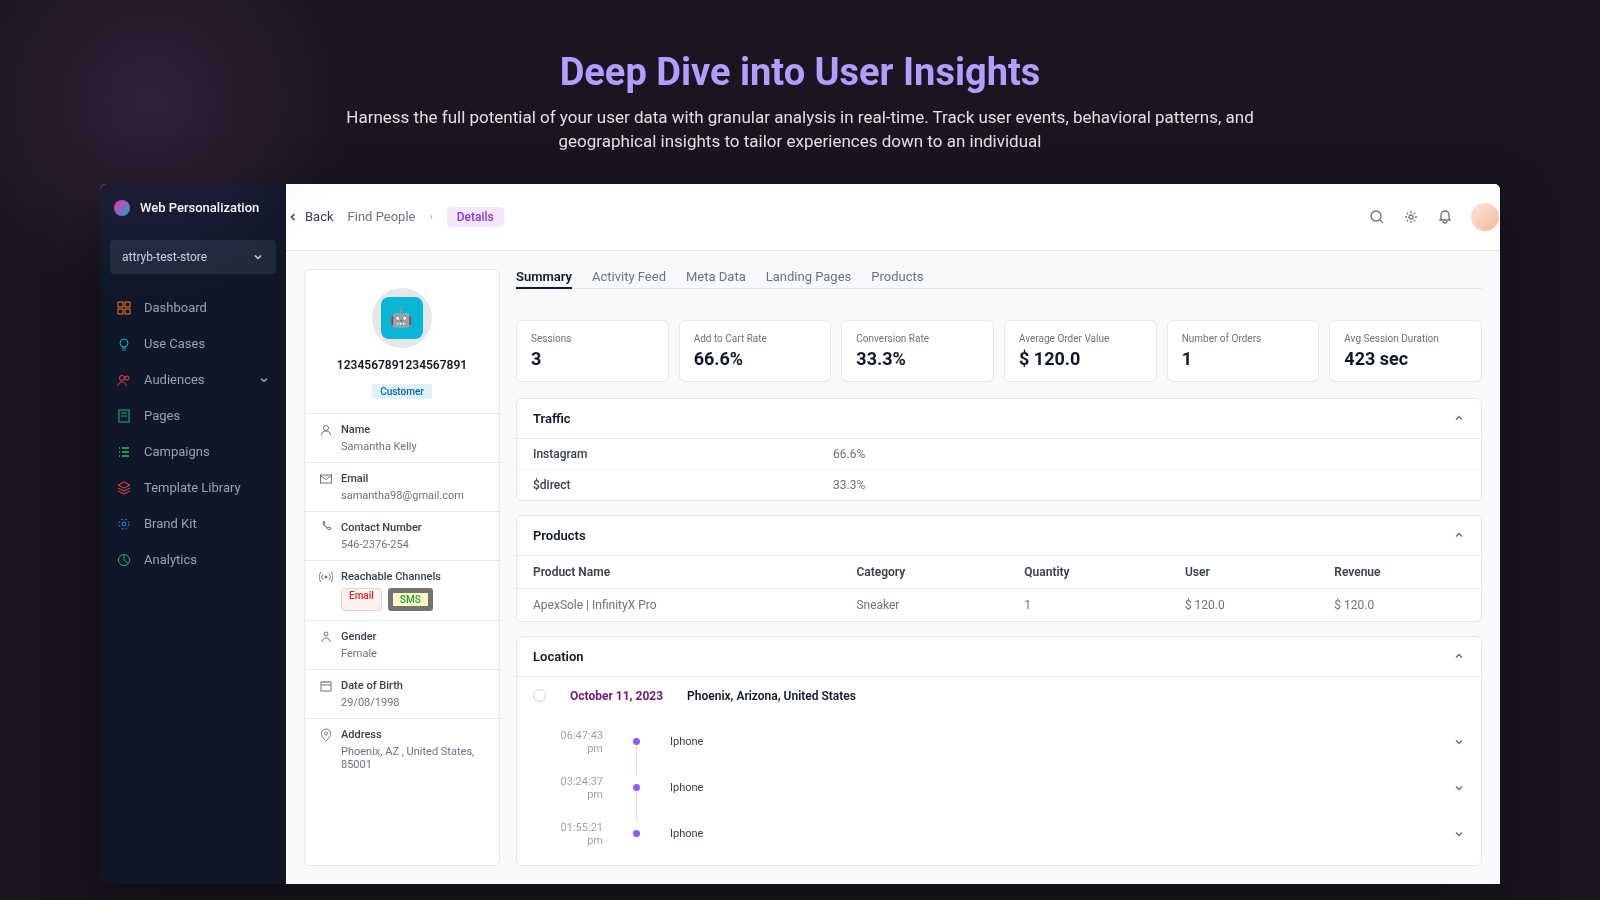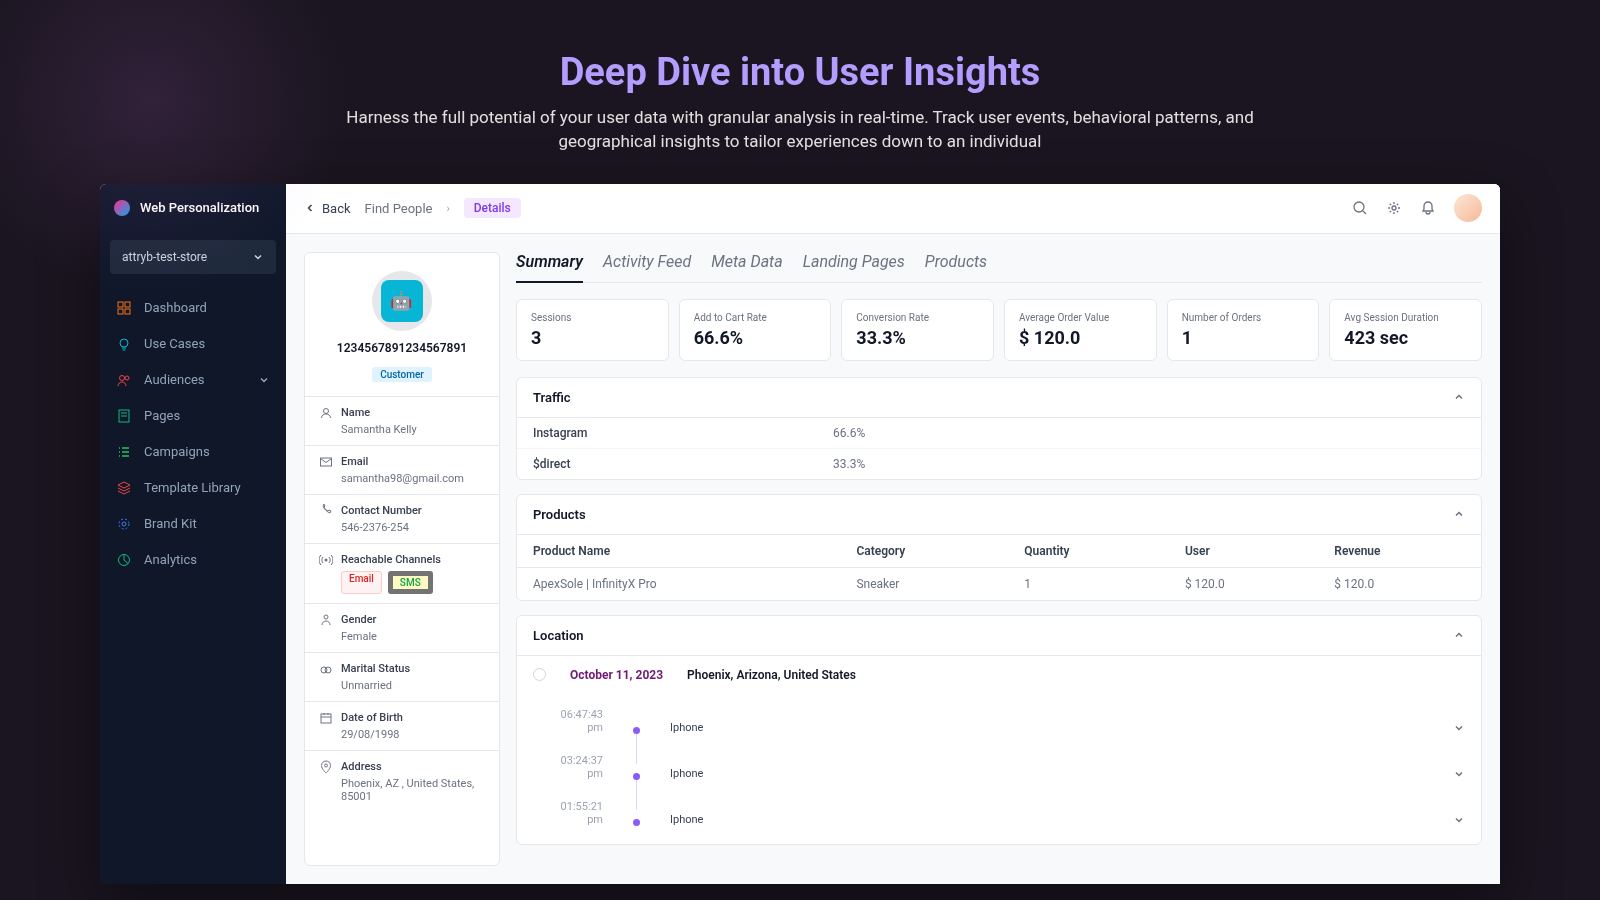--- a/index.html
+++ b/index.html
@@ -10,21 +10,21 @@
 .hero p { font-size: 17px; color: #e0e0e0; max-width: 1000px; margin: 0 auto; line-height: 1.4; }
 .app-wrapper { margin: 0 100px; background: #fff; border-radius: 6px 6px 0 0; overflow: hidden; display: flex; height: 700px; box-shadow: 0 20px 60px rgba(0,0,0,0.4); }
 .sidebar { width: 186px; background: #0f1729; color: #9ca3af; flex-shrink: 0; display: flex; flex-direction: column; }
 .sidebar-header { display: flex; align-items: center; gap: 10px; padding: 16px 14px; color: #fff; font-size: 13px; font-weight: 500; }
 .logo-circle { width: 16px; height: 16px; border-radius: 50%; background: linear-gradient(135deg, #ff2d92, #0ea5e9); position: relative; }
 .store-select { margin: 8px 10px 16px; background: #1e293b; border-radius: 4px; padding: 10px 12px; display: flex; justify-content: space-between; align-items: center; font-size: 12px; color: #cbd5e1; cursor: pointer; }
 .nav-item { display: flex; align-items: center; gap: 12px; padding: 10px 16px; font-size: 13px; color: #94a3b8; cursor: pointer; }
 .nav-icon { width: 16px; height: 16px; display: flex; align-items: center; justify-content: center; flex-shrink: 0; }
 .nav-expand { margin-left: auto; }
 .main { flex: 1; background: #f8f9fb; display: flex; flex-direction: column; overflow: hidden; }
-.topbar { height: 50px; background: #fff; border-bottom: 1px solid #e5e7eb; display: flex; align-items: center; padding: 0 18px; gap: 14px; }
+.topbar { height: 67px; background: #fff; border-bottom: 1px solid #e5e7eb; display: flex; align-items: center; padding: 0 1px; gap: 14px; }
 .back-link { display: flex; align-items: center; gap: 6px; color: #374151; font-size: 13px; cursor: pointer; }
 .breadcrumb-item { font-size: 13px; color: #6b7280; }
 .breadcrumb-sep { color: #9ca3af; font-size: 11px; }
 .breadcrumb-active { background: #f3e8ff; color: #7c3aed; padding: 3px 10px; border-radius: 4px; font-size: 12px; font-weight: 500; }
 .topbar-right { margin-left: auto; display: flex; align-items: center; gap: 18px; color: #6b7280; }
 .topbar-right > * { cursor: pointer; }
 .avatar-small { width: 28px; height: 28px; border-radius: 50%; background: linear-gradient(135deg,#fce7d8,#f5b896); }
 .content { flex: 1; padding: 18px; display: flex; gap: 16px; overflow-y: auto; }
 .profile-card { width: 196px; background: #fff; border: 1px solid #e5e7eb; border-radius: 6px; flex-shrink: 0; }
 .profile-top { text-align: center; padding: 18px 12px 14px; border-bottom: 1px solid #e5e7eb; }
@@ -35,42 +35,42 @@
 .profile-field { padding: 9px 14px; border-bottom: 1px solid #e5e7eb; }
 .profile-field:last-child { border-bottom: none; }
 .pf-label { display: flex; align-items: center; gap: 8px; font-size: 11px; color: #374151; font-weight: 500; margin-bottom: 3px; }
 .pf-value { font-size: 11px; color: #6b7280; padding-left: 22px; }
 .channel-tags { padding-left: 22px; display: flex; gap: 6px; margin-top: 4px; }
 .tag { font-size: 10px; padding: 1px 7px; border-radius: 3px; font-weight: 500; }
 .tag-email { background: #fef2f2; color: #dc2626; border: 1px solid #fecaca; }
 .tag-sms { background: #fef9c3; color: #16a34a; border: 5px solid #737373; }
 .right-panel { flex: 1; min-width: 0; }
 .tabs { display: flex; gap: 20px; border-bottom: 1px solid #e5e7eb; margin-bottom: 16px; }
-.tab { padding: 0 0 10px; font-size: 16px; color: #6b7280; cursor: pointer; font-style: italic; }
+.tab { padding: 0 0 3px; font-size: 13px; color: #6b7280; cursor: pointer; }
 .tab.active { color: #111827; font-weight: 600; border-bottom: 2px solid #111827; margin-bottom: -1px; }
 .stats-row { display: grid; grid-template-columns: repeat(6, 1fr); gap: 10px; margin-bottom: 16px; }
-.stat-card { background: #fff; border: 1px solid #e5e7eb; border-radius: 6px; padding: 12px 14px; }
+.stat-card { background: #fff; border: 1px solid #e5e7eb; border-radius: 6px; padding: 12px 14px; margin-top: 15px; }
 .stat-label { font-size: 10px; color: #6b7280; margin-bottom: 4px; }
 .stat-value { font-size: 18px; font-weight: 700; color: #111827; }
 .panel { background: #fff; border: 1px solid #e5e7eb; border-radius: 6px; margin-bottom: 14px; }
 .panel-header { display: flex; justify-content: space-between; align-items: center; padding: 12px 16px; font-size: 13px; font-weight: 600; color: #111827; cursor: pointer; }
 .panel-body { border-top: 1px solid #e5e7eb; }
 .traffic-row { display: flex; padding: 8px 16px; font-size: 12px; }
 .traffic-row + .traffic-row { border-top: 1px solid #f3f4f6; }
 .traffic-name { flex: 0 0 300px; color: #374151; font-weight: 500; }
 .traffic-val { color: #6b7280; }
 .ptable { width: 100%; border-collapse: collapse; font-size: 12px; }
 .ptable th { text-align: left; padding: 9px 16px; font-weight: 600; color: #374151; border-bottom: 1px solid #e5e7eb; border-top: 1px solid #e5e7eb; }
 .ptable td { padding: 9px 16px; color: #6b7280; }
 .loc-header { display: flex; align-items: center; gap: 24px; padding: 12px 16px; font-size: 12px; border-top: 1px solid #e5e7eb; }
 .loc-radio { width: 13px; height: 13px; border: 1.5px solid #d1d5db; border-radius: 50%; }
 .loc-date { color: #701a75; font-weight: 700; }
 .loc-place { color: #111827; font-weight: 600; }
 .timeline { padding: 4px 16px 8px 28px; }
-.tl-row { display: flex; align-items: flex-end; gap: 30px; padding: 10px 0; font-size: 11px; position: relative; }
+.tl-row { display: flex; align-items: center; gap: 30px; padding: 10px 0; font-size: 11px; position: relative; }
 .tl-time { color: #9ca3af; width: 58px; text-align: right; }
 .tl-dot { width: 7px; height: 7px; background: #8b5cf6; border-radius: 50%; position: relative; z-index: 1; }
 .tl-row:not(:last-child) .tl-dot::after { content: ''; position: absolute; top: 7px; left: 3px; width: 1px; height: 30px; background: #ddd6fe; }
 .tl-label { color: #374151; flex: 1; }
 .tl-chev { color: #9ca3af; cursor: pointer; }
 svg { display: block; }
 </style>
 </head>
 <body>
 
@@ -279,32 +279,20 @@
                 </svg>
               </span>
               <span>Gender</span>
             </div>
           <div class="pf-value">Female</div>
         </div>
         <div class="profile-field">
           <div class="pf-label">
               <span>
                 <svg width="14" height="14" viewBox="0 0 14 14">
-                  <circle cx="5" cy="8" r="3" stroke="#6b7280" fill="none"></circle>
-                  <circle cx="9" cy="8" r="3" stroke="#6b7280" fill="none"></circle>
-                </svg>
-              </span>
-              <span>Marital Status</span>
-            </div>
-          <div class="pf-value">Unmarried</div>
-        </div>
-        <div class="profile-field">
-          <div class="pf-label">
-              <span>
-                <svg width="14" height="14" viewBox="0 0 14 14">
                   <rect x="2" y="3" width="10" height="9" stroke="#6b7280" fill="none"></rect>
                   <path d="M2 6h10M5 2v2M9 2v2" stroke="#6b7280"></path>
                 </svg>
               </span>
               <span>Date of Birth</span>
             </div>
           <div class="pf-value">29/08/1998</div>
         </div>
         <div class="profile-field">
           <div class="pf-label">

